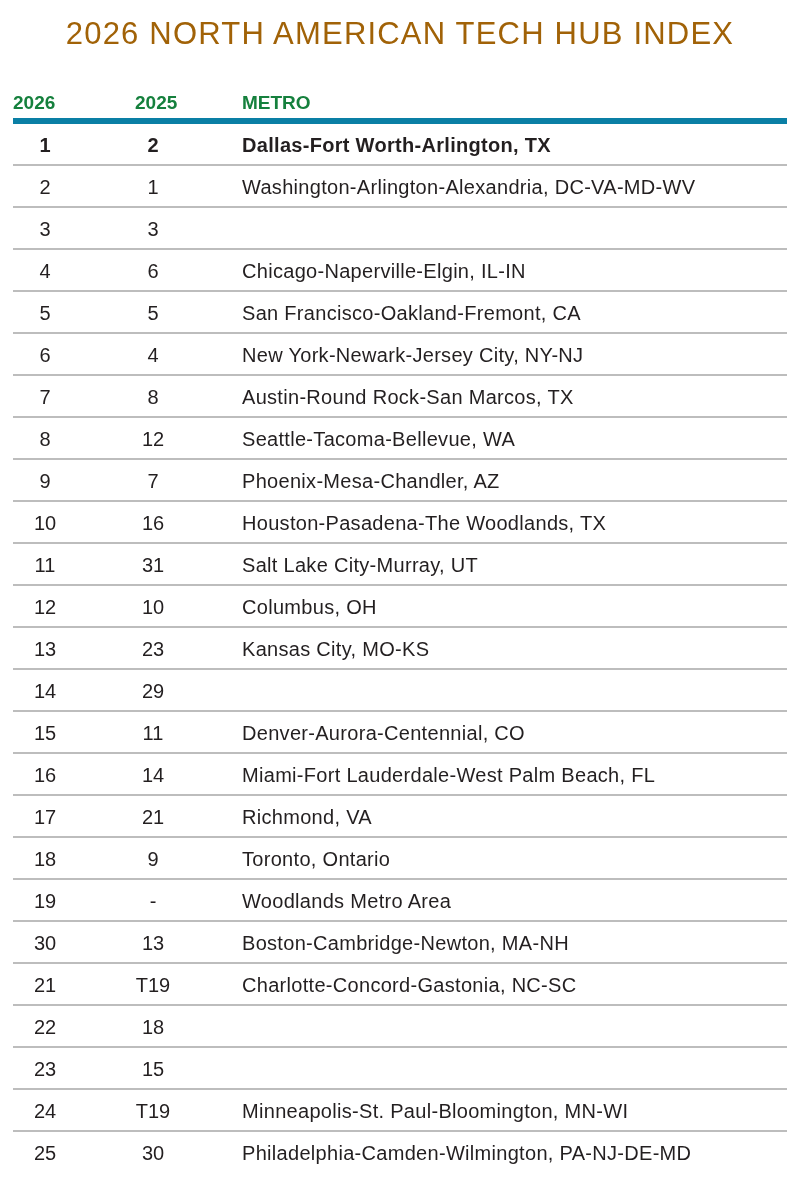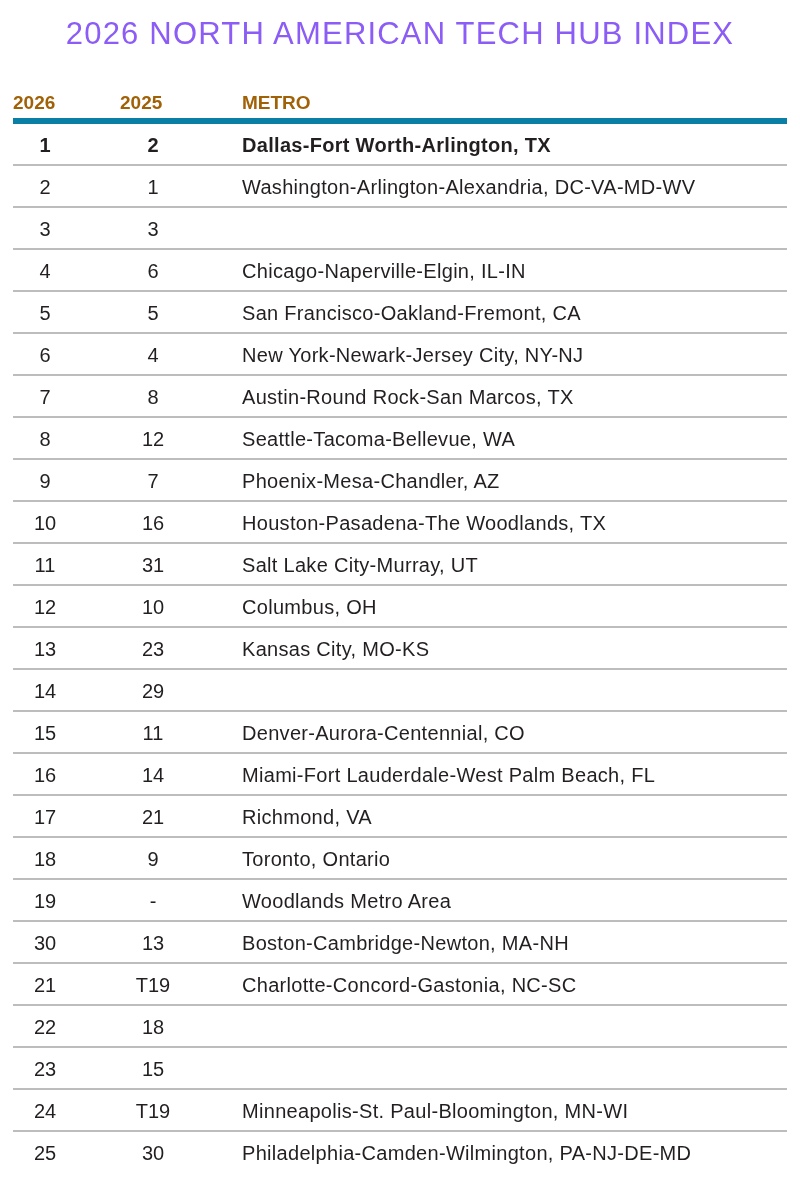--- a/index.html
+++ b/index.html
@@ -1,24 +1,24 @@
 <!DOCTYPE html>
 <html><head>
 <meta charset="utf-8">
 <style>
   html, body { margin: 0; padding: 0; background: #ffffff; }
   body { width: 800px; height: 1180px; position: relative; overflow: hidden;
          font-family: "Liberation Sans", "DejaVu Sans", sans-serif; color: #231f20; }
   .title { position: absolute; left: 0; top: 16px; width: 800px; text-align: center;
-           font-size: 31px; letter-spacing: 1.2px; font-weight: 400; color: #8b5cf6; }
+           font-size: 31px; letter-spacing: 1.2px; font-weight: 400; color: #a16207; }
   .header { position: absolute; left: 13px; top: 90px; width: 774px; height: 28px;
-            font-weight: 700; font-size: 19px; color: #a16207; }
+            font-weight: 700; font-size: 19px; color: #15803d; }
   .header span { position: absolute; top: 2px; }
   .h-2026 { left: 0px; }
-  .h-2025 { left: 107px; }
+  .h-2025 { left: 122px; }
   .h-metro { left: 229px; }
   .teal-bar { position: absolute; left: 13px; top: 118px; width: 774px; height: 6px; background: #0a7fa5; }
   .rows { position: absolute; left: 13px; top: 124px; width: 774px; }
   .row { position: relative; height: 40px; border-bottom: 2px solid #bdbdbd; font-size: 20px; }
   .row.last { border-bottom: none; }
   .row span { position: absolute; top: 10px; white-space: nowrap; }
   .c-2026 { left: 0; width: 64px; text-align: center; }
   .c-2025 { left: 100px; width: 80px; text-align: center; }
   .c-metro { left: 229px; letter-spacing: 0.3px; }
   .row.bold { font-weight: 700; }

